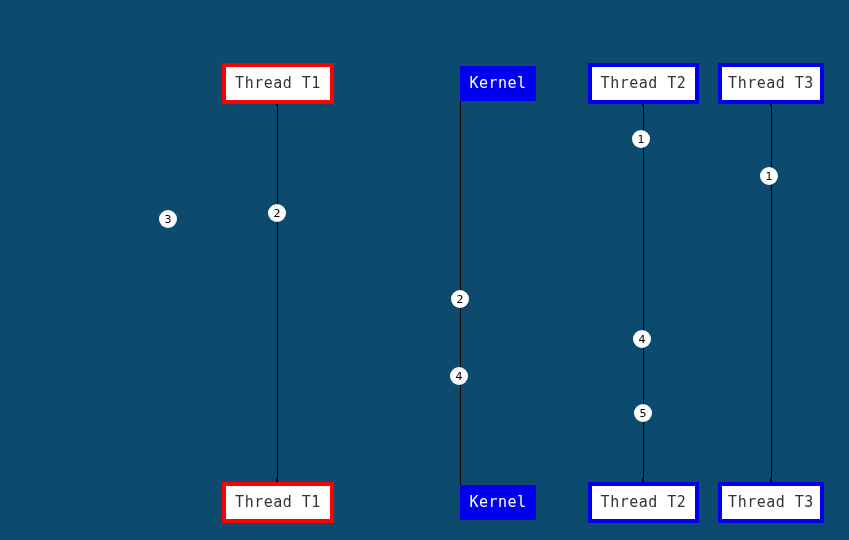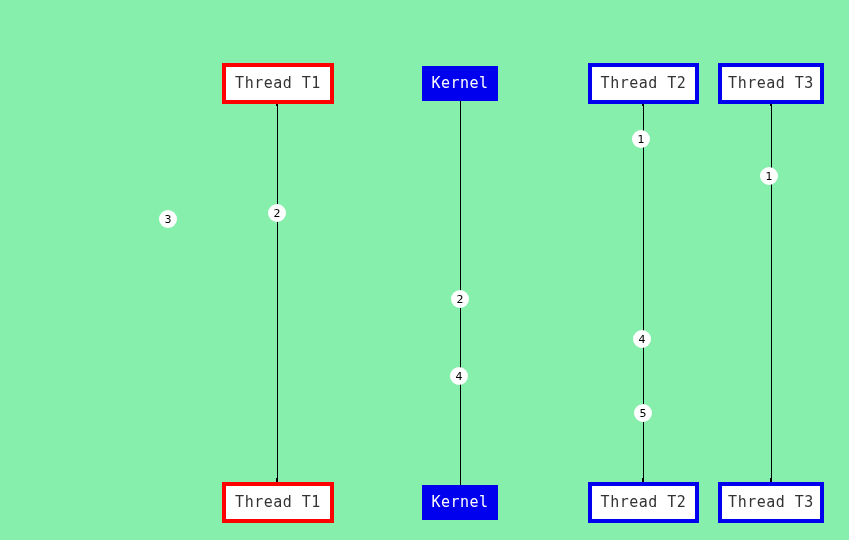--- a/index.html
+++ b/index.html
@@ -5,21 +5,21 @@
 <style>
   html, body {
     margin: 0;
     padding: 0;
     background: #000000;
   }
   #canvas {
     position: relative;
     width: 849px;
     height: 540px;
-    background: #86efac;
+    background: #0c4a6e;
     overflow: hidden;
     font-family: "DejaVu Sans Mono", "Liberation Mono", monospace;
   }
   .lifeline {
     position: absolute;
     width: 1px;
     background: #000000;
   }
   .node-box {
     position: absolute;
@@ -29,20 +29,21 @@
     justify-content: center;
     font-family: "DejaVu Sans Mono", "Liberation Mono", monospace;
     font-size: 15px;
     letter-spacing: 0.5px;
     white-space: nowrap;
     line-height: 1;
   }
   .node-box.filled {
     border-style: solid;
     border-width: 0;
+    margin-left: 38px;
   }
   .node-box.outlined {
     border-style: solid;
     border-width: 4px;
     background: #ffffff;
   }
   .marker {
     position: absolute;
     width: 18px;
     height: 18px;

